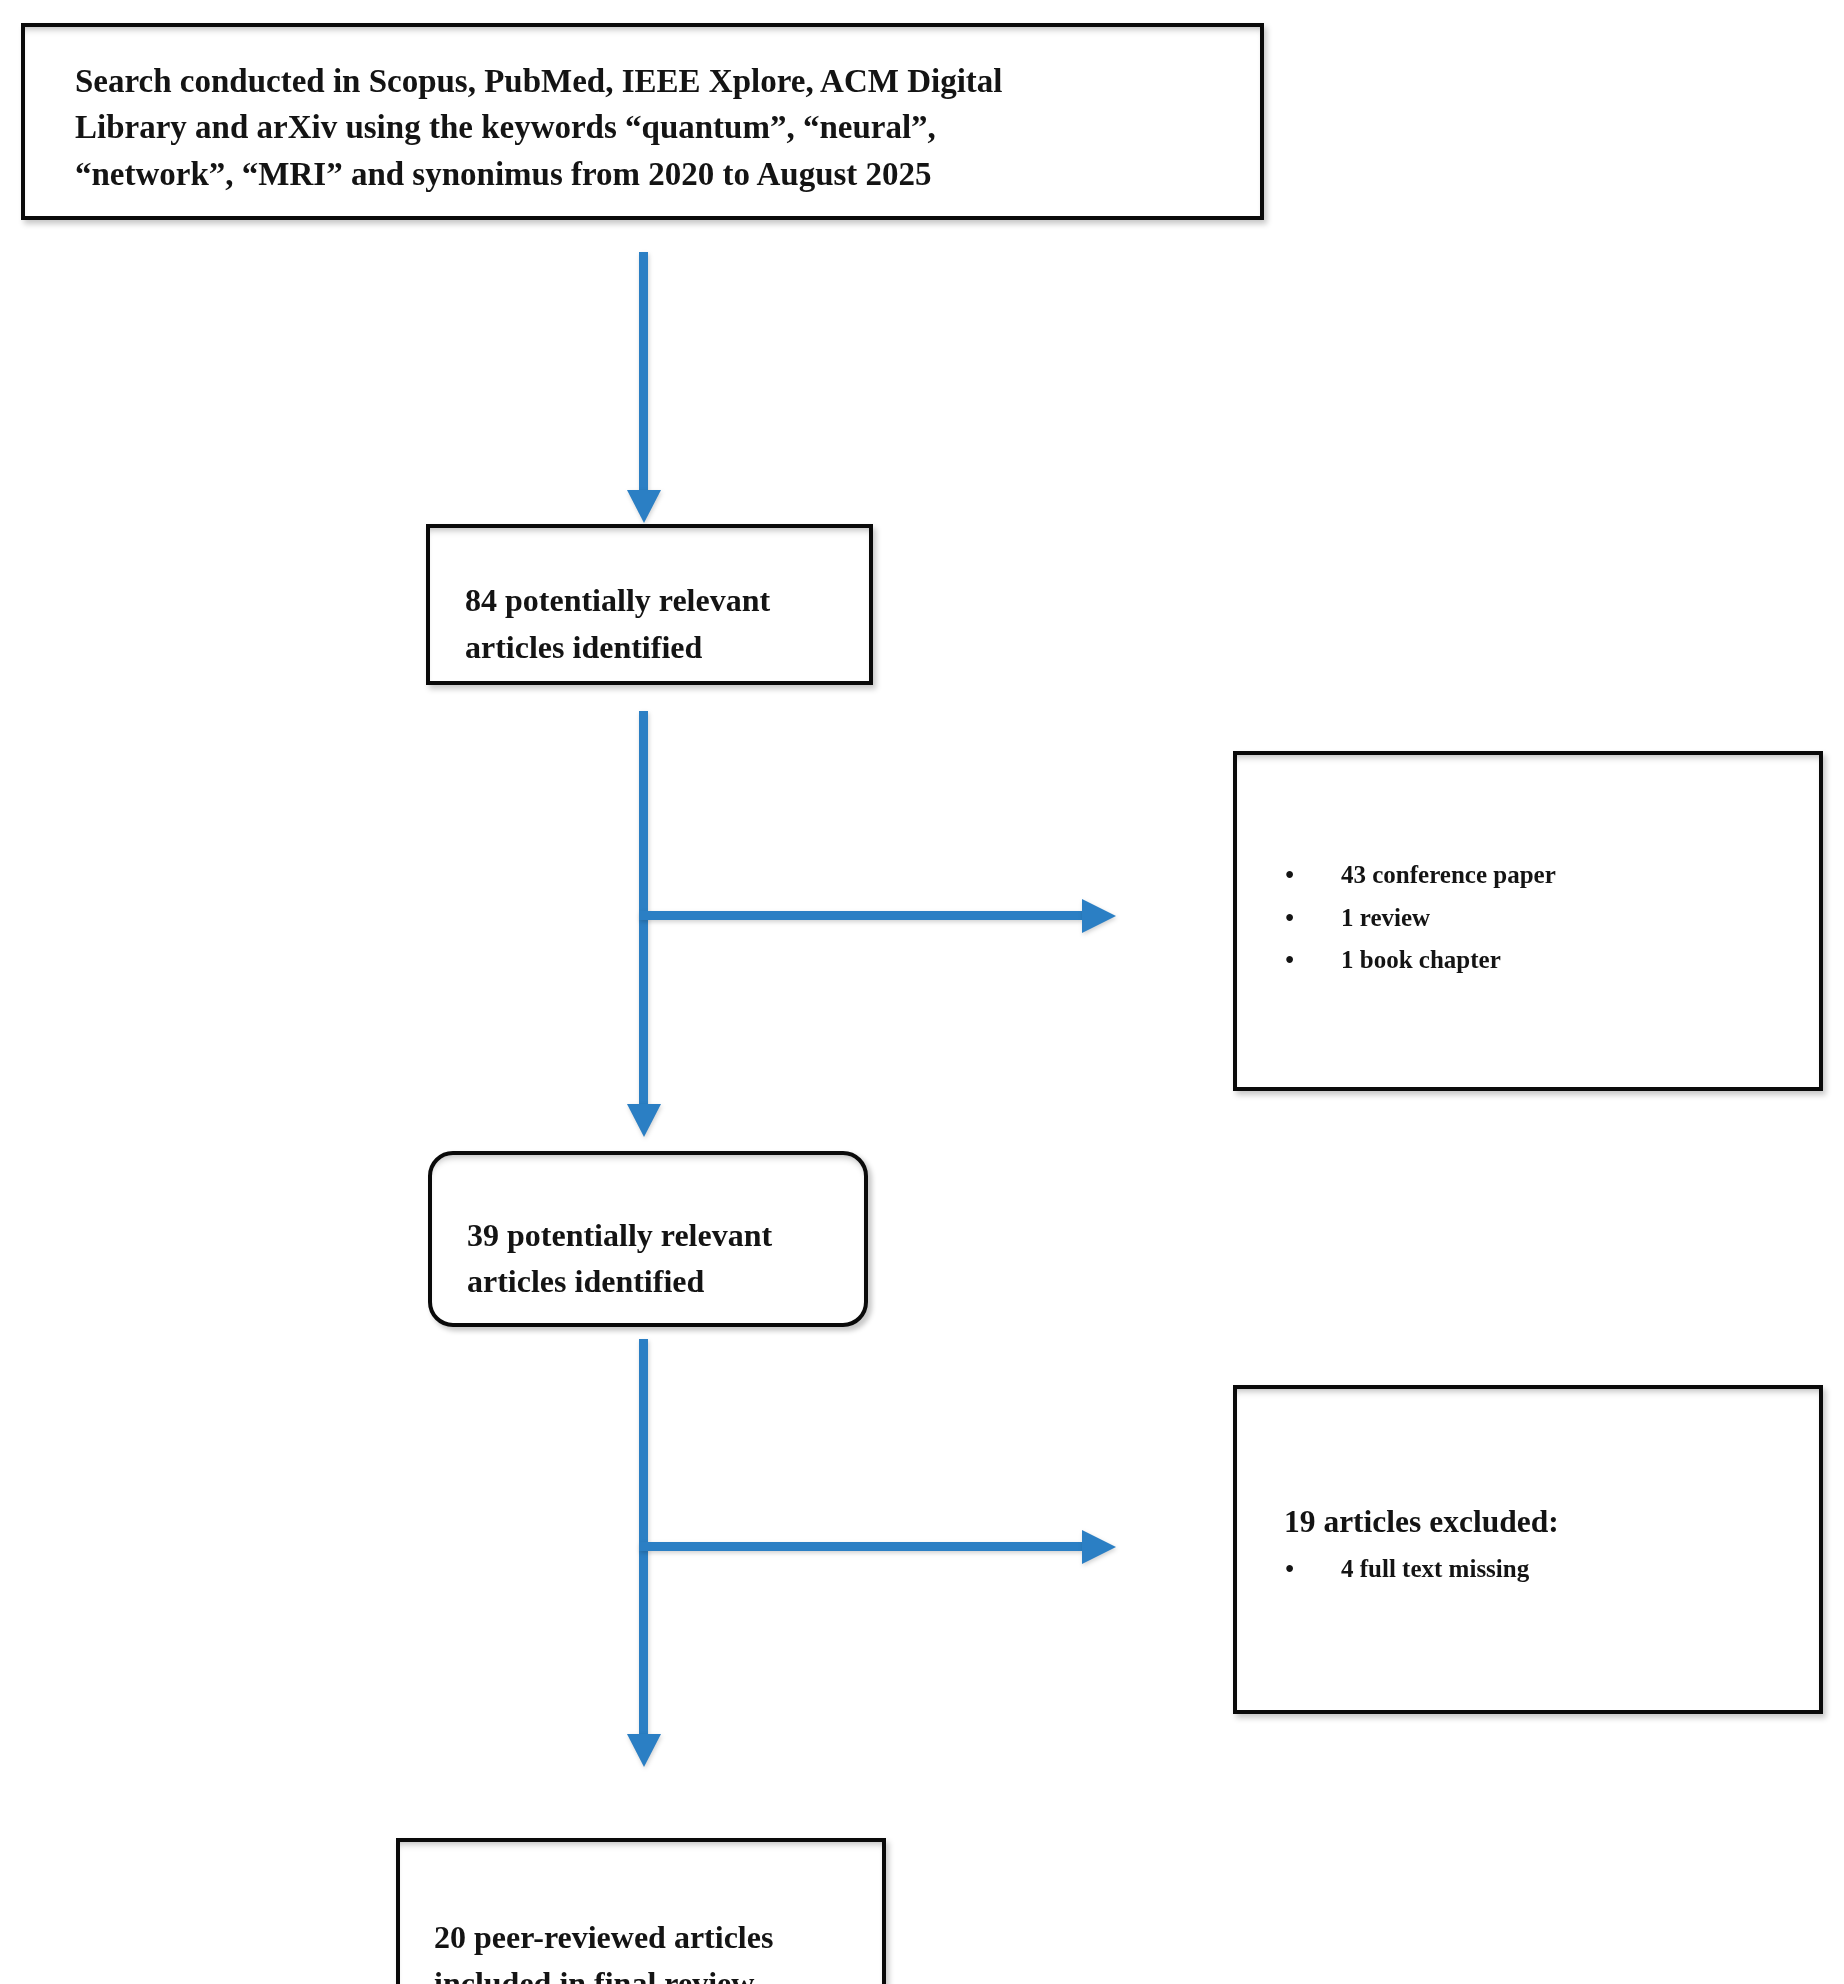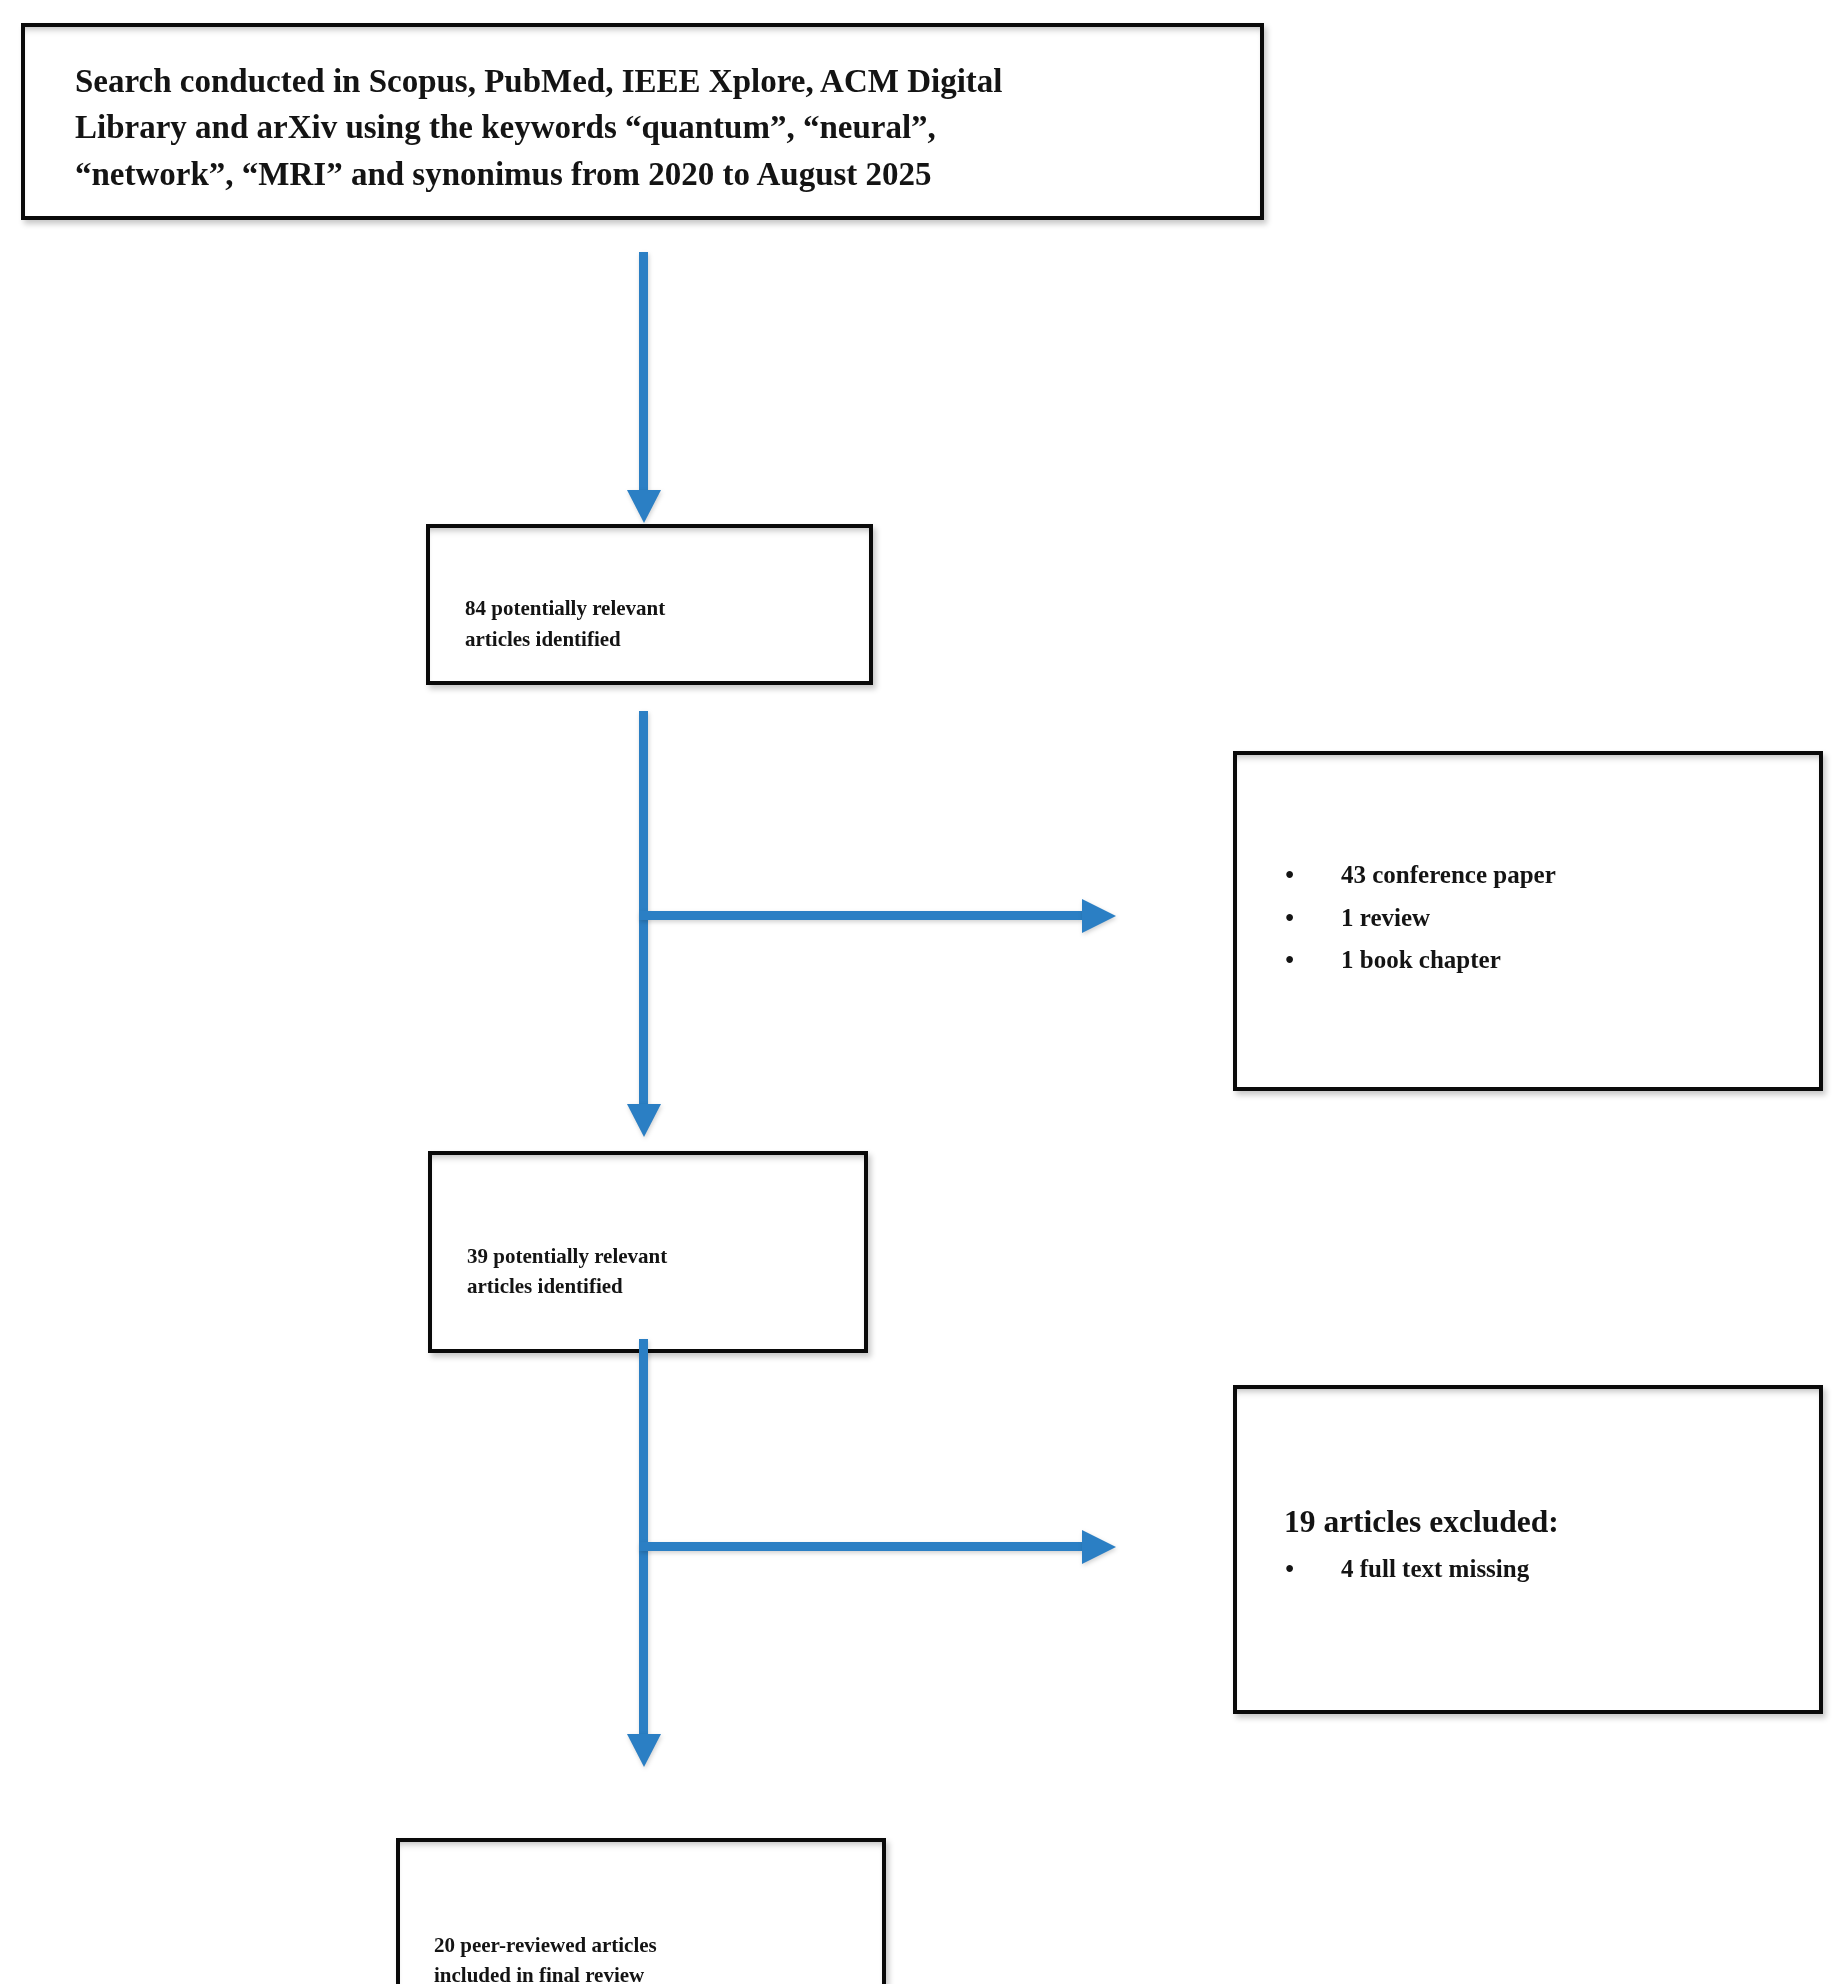--- a/index.html
+++ b/index.html
@@ -30,30 +30,30 @@
     border: 4.4px solid var(--border);
     box-shadow: 3.1px 3.8px 5.7px rgba(0,0,0,0.22),
                 inset 0 6.3px 7.6px -4.4px rgba(0,0,0,0.28);
     display: flex;
     flex-direction: column;
     justify-content: center;
   }
   .box .txt {
     margin: 0;
     white-space: pre-line;
-    font-size: 21px;
+    font-size: 32px;
     line-height: 1.45;
   }
   
   .box-search { left: 21px; top: 23px; width: 1243px; height: 197px; padding: 12.6px 25px 0 50px; }
   .box-search .txt { font-size: 33px; line-height: 1.42; }
   
   .box-identified { left: 426px; top: 524px; width: 447px; height: 161px; padding: 38px 12.6px 0 35px; }
   
-  .box-screened { left: 428px; top: 1151px; width: 440px; height: 202px; padding: 38px 12.6px 0 35px; }
+  .box-screened { left: 428px; top: 1151px; width: 440px; height: 176px; padding: 38px 12.6px 0 35px; border-radius: 25px; }
   
   .box-included { left: 396px; top: 1838px; width: 490px; height: 181px; padding: 63px 12.6px 0 34px; }
   
   .box-excluded-1 { left: 1233px; top: 751px; width: 590px; height: 340px; padding: 0 19px 12.6px 47px; }
   .box-excluded-2 { left: 1233px; top: 1385px; width: 590px; height: 329px; padding: 0 19px 12.6px 47px; }
   .excl-title {
     margin: 0;
     font-size: 31.5px;
     line-height: 1.45;
   }

